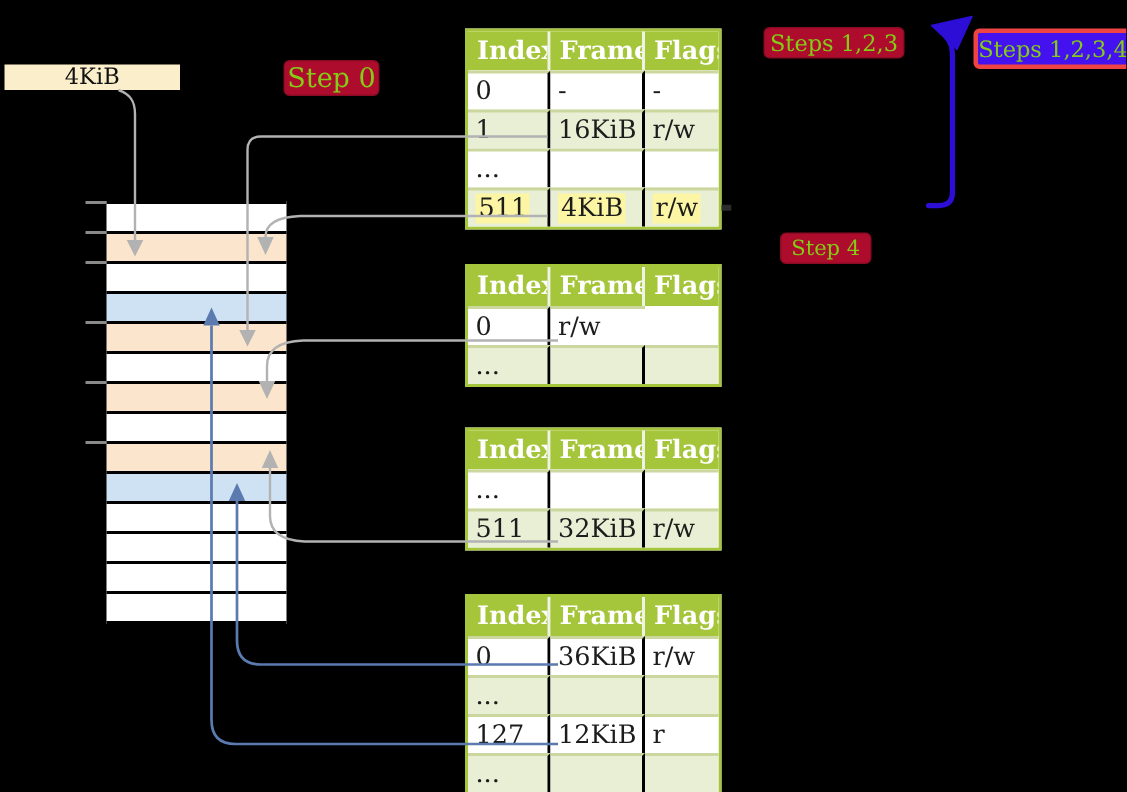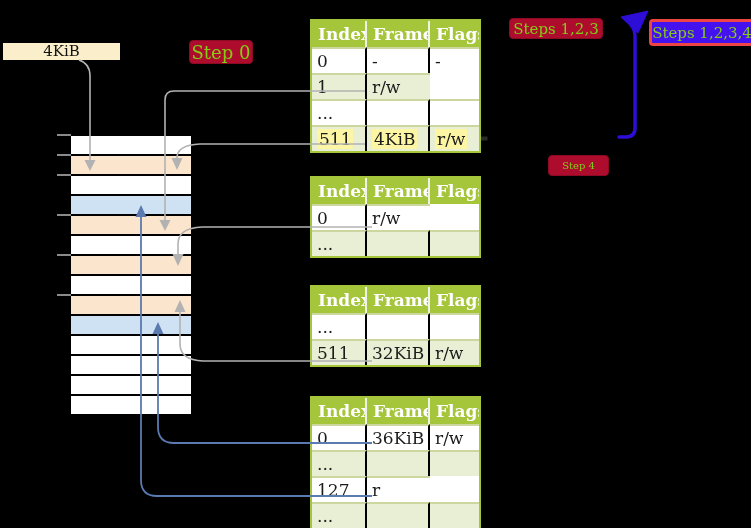--- a/index.html
+++ b/index.html
@@ -11,21 +11,21 @@
                background:#fbeeca;color:#111;font-size:15px;line-height:17px;text-align:center;}
 
   
   .badge{position:absolute;color:#84cc16;border-radius:4px;display:flex;
          align-items:center;justify-content:center;white-space:nowrap;}
   .badge.red{background:#ad0c2d;border:1px solid #8d0a24;}
   .badge.blue{background:#4412ee;border:3px solid #ef4444;}
   #badge-step0{left:189px;top:40px;width:62px;height:22px;font-size:18px;}
   #badge-steps123{left:509px;top:18px;width:92px;height:19px;font-size:15px;}
   #badge-steps1234{left:649px;top:19px;width:100px;height:21px;font-size:15px;}
-  #badge-step4{left:520px;top:155px;width:59px;height:19px;font-size:10px;margin-left:28px;}
+  #badge-step4{left:520px;top:155px;width:59px;height:19px;font-size:14px;}
 
   
   .memstrip{position:absolute;left:71px;top:134px;width:120px;}
   .memrow{height:20px;border-top:2px solid #000;box-sizing:border-box;}
   .memrow:last-child{border-bottom:2px solid #000;height:22px;}
   .memrow.white{background:#ffffff;}
   .memrow.peach{background:#fce5cd;}
   .memrow.blue{background:#cfe2f3;}
   .tick{position:absolute;left:57px;width:14px;height:2px;background:#8a8a8a;}
 
@@ -90,20 +90,21 @@
         <div class="pcell">Frame</div>
         <div class="pcell">Flags</div>
       </div>
       <div class="prow body shade-white">
         <div class="pcell">0</div>
         <div class="pcell">-</div>
         <div class="pcell">-</div>
       </div>
       <div class="prow body shade-green">
         <div class="pcell">1</div>
+        <div class="pcell">16KiB</div>
         <div class="pcell">r/w</div>
       </div>
       <div class="prow body shade-white">
         <div class="pcell">...</div>
         <div class="pcell"></div>
         <div class="pcell"></div>
       </div>
       <div class="prow body shade-green">
         <div class="pcell"><span class="hl">511</span></div>
         <div class="pcell"><span class="hl">4KiB</span></div>
@@ -154,20 +155,21 @@
         <div class="pcell">36KiB</div>
         <div class="pcell">r/w</div>
       </div>
       <div class="prow body shade-green">
         <div class="pcell">...</div>
         <div class="pcell"></div>
         <div class="pcell"></div>
       </div>
       <div class="prow body shade-white">
         <div class="pcell">127</div>
+        <div class="pcell">12KiB</div>
         <div class="pcell">r</div>
       </div>
       <div class="prow body shade-green">
         <div class="pcell">...</div>
         <div class="pcell"></div>
         <div class="pcell"></div>
       </div>
     </div>
 
   <svg class="overlay" width="751" height="528" viewBox="0 0 751 528">

